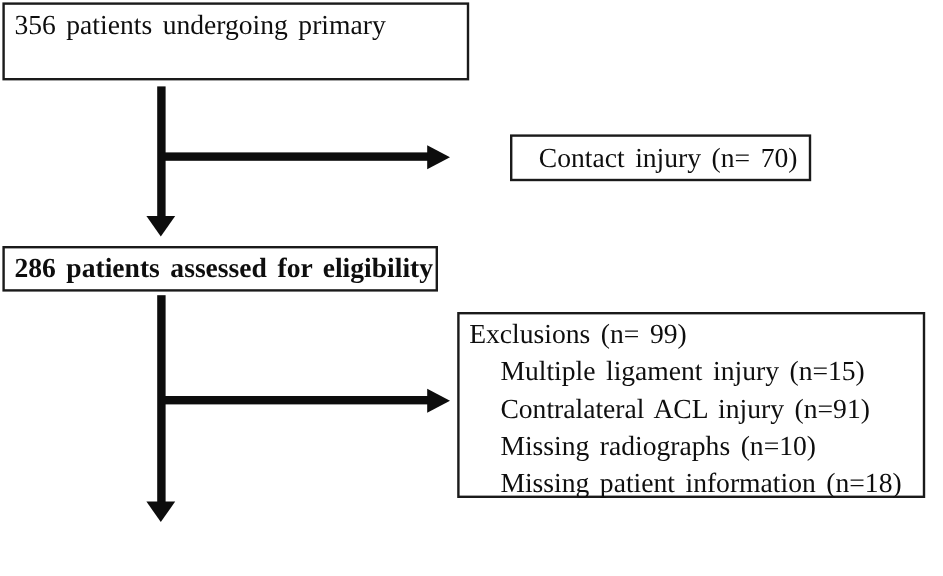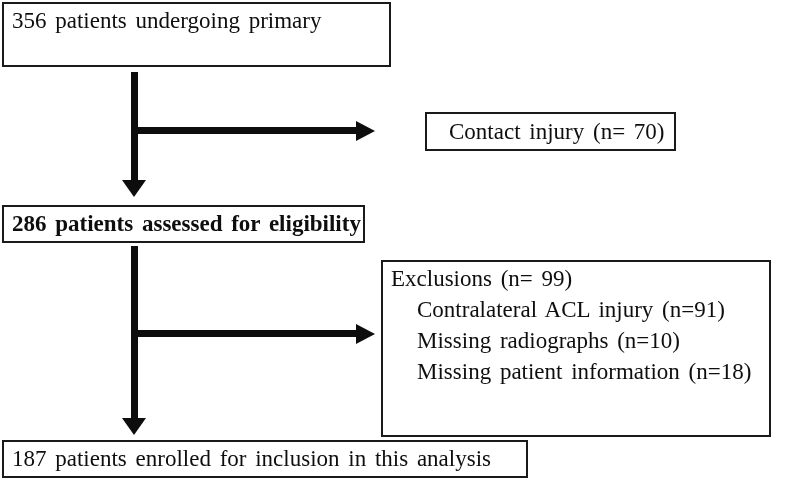--- a/index.html
+++ b/index.html
@@ -59,21 +59,21 @@
     left: 380px; top: 112px; width: 251px; height: 39px;
     padding-left: 22px;
     margin-left: 45px;
   }
   #box-eligibility {
     left: 2px; top: 205px; width: 363px; height: 38px;
     padding-left: 8px;
     font-weight: bold;
   }
   #box-exclusions {
-    left: 381px; top: 260px; width: 390px; height: 177px;
+    left: 381px; top: 260px; width: 390px; height: 155px;
     padding: 1px 6px 0 8px;
     line-height: 31px;
   }
   #box-exclusions .indent {
     padding-left: 26px;
   }
   #box-enrolled {
     left: 2px; top: 440px; width: 526px; height: 38px;
     padding-left: 8px;
   }
@@ -112,22 +112,20 @@
     <span>286 patients assessed for eligibility</span>
   </div>
 
   <div class="vline" id="vline2"></div>
   <div class="head-down" id="head-down2"></div>
   <div class="hline" id="hline2"></div>
   <div class="head-right" id="head-right2"></div>
 
   <div class="box" id="box-exclusions">
     <div>Exclusions (n= 99)</div>
+    <div class="indent">Multiple ligament injury (n=15)</div>
     <div class="indent">Contralateral ACL injury (n=91)</div>
     <div class="indent">Missing radiographs (n=10)</div>
     <div class="indent">Missing patient information (n=18)</div>
   </div>
 
-  <div class="box vcenter" id="box-enrolled">
-    <span>187 patients enrolled for inclusion in this analysis</span>
-  </div>
 
 </div>
 
 </body></html>

